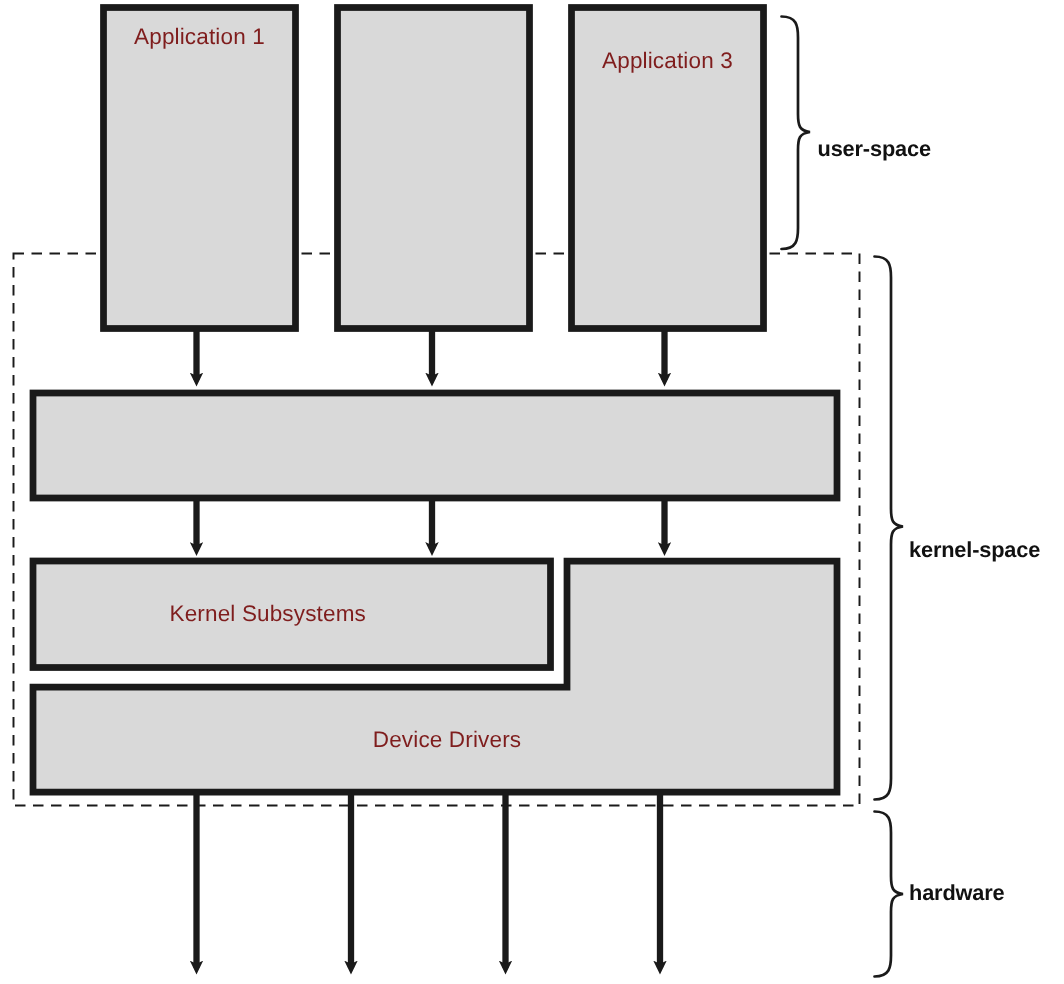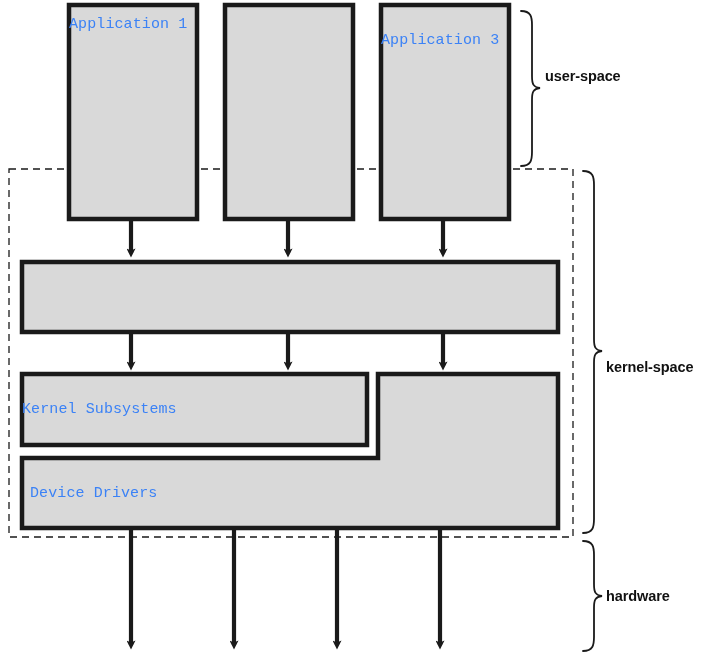--- a/index.html
+++ b/index.html
@@ -19,24 +19,24 @@
   }
   #diagram-svg {
     position: absolute;
     top: 0;
     left: 0;
     width: 709px;
     height: 656px;
   }
   .box-label {
     position: absolute;
-    font-family: Liberation Mono, monospace;
+    font-family: Liberation Sans, sans-serif;
     font-size: 15px;
-    color: #3b82f6;
-    text-align: left;
+    color: #7f1d1d;
+    text-align: center;
     white-space: nowrap;
     letter-spacing: 0.1px;
   }
   .brace-label {
     position: absolute;
     font-family: "Liberation Sans", sans-serif;
     font-size: 14.5px;
     font-weight: bold;
     color: #111111;
     white-space: nowrap;
@@ -101,20 +101,20 @@
              L 594,584
              C 594,592 595,595 602,596
              C 595,597 594,600 594,608
              L 594,637
              C 594,645 593,651 583,651" fill="none" stroke="#1a1a1a" stroke-width="1.8" stroke-linecap="round"></path>
   </svg>
 
   <div class="box-label" style="left:69px; top:16px; width:128px;">Application 1</div>
   <div class="box-label" style="left:381px; top:32px; width:128px;">Application 3</div>
 
-  <div class="box-label" style="left:22px; top:401px; width:345px;">Kernel Subsystems</div>
+  <div class="box-label" style="left:6px; top:401px; width:345px;">Kernel Subsystems</div>
   <div class="box-label" style="left:30px; top:485px; width:536px;">Device Drivers</div>
 
-  <div class="brace-label" style="left:545px; top:68px;">user-space</div>
+  <div class="brace-label" style="left:545px; top:92px;">user-space</div>
   <div class="brace-label" style="left:606px; top:359px;">kernel-space</div>
   <div class="brace-label" style="left:606px; top:588px;">hardware</div>
 
 </div>
 
 </body></html>

